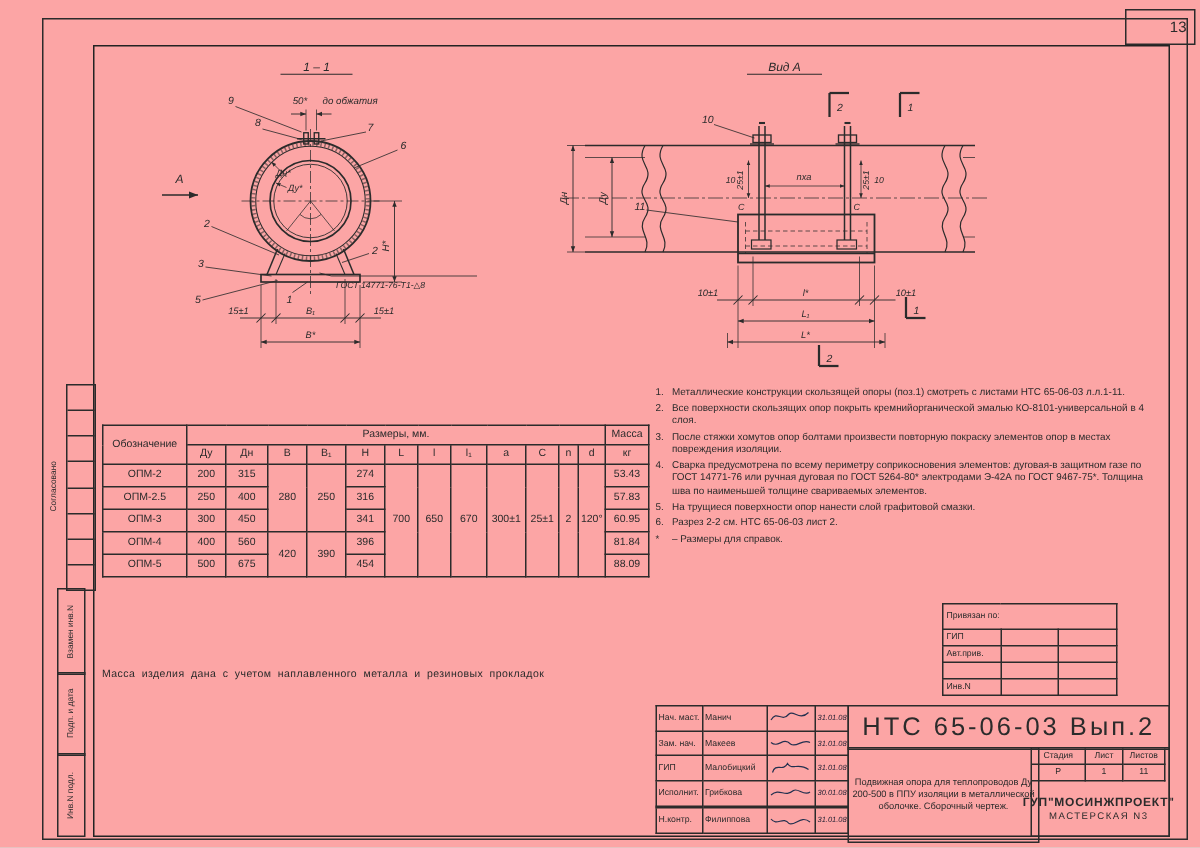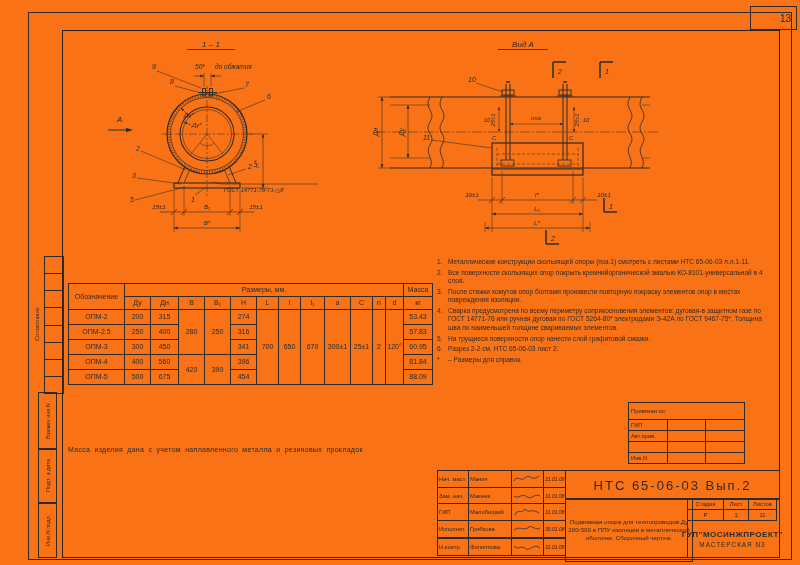--- a/index.html
+++ b/index.html
@@ -1,16 +1,16 @@
 <!DOCTYPE html>
 <html><head>
 <meta charset="utf-8">
 <style>
   html,body{margin:0;padding:0;background:#d8d8d4;}
-  .page{position:relative;width:800px;height:565px;background:#f97316;font-family:"Liberation Sans","DejaVu Sans",sans-serif;color:#2b2b2b;overflow:hidden;}
+  .page{position:relative;width:800px;height:565px;background:#fca5a5;font-family:"Liberation Sans","DejaVu Sans",sans-serif;color:#2b2b2b;overflow:hidden;}
   .abs{position:absolute;}
   .outer-border{left:28px;top:12px;width:762px;height:546px;border:1px solid #2b2b2b;}
   .inner-frame{left:62px;top:30px;width:716px;height:526px;border:1.6px solid #232323;}
   .page-num-box{left:750px;top:6px;width:40px;height:22px;border:1px solid #2b2b2b;display:flex;align-items:center;justify-content:flex-end;padding-right:5px;font-size:10px;}
   .vtext{writing-mode:vertical-rl;transform:rotate(180deg);font-size:5.6px;display:flex;align-items:center;justify-content:center;text-align:center;}
   .stamp-box{border:0.8px solid #2b2b2b;}
   .agreed-grid{left:44px;top:256px;width:18px;height:136px;border:0.8px solid #2b2b2b;display:flex;flex-direction:column;}
   .agreed-grid div{flex:1;border-bottom:0.8px solid #2b2b2b;}
   .agreed-grid div:last-child{border-bottom:none;}
   
@@ -21,21 +21,21 @@
   .notes .nt{display:flex;margin-bottom:2px;}
   .notes .num{width:11px;flex:none;}
   .notes-title{font-size:7.5px;text-align:center;text-decoration:underline;margin-bottom:4px;letter-spacing:1px;}
   
   table.bind{border-collapse:collapse;table-layout:fixed;font-size:5.8px;width:117px;}
   table.bind td{border:0.9px solid #2b2b2b;padding:0 2px;height:10px;text-align:left;}
   
   table.tb{border-collapse:collapse;table-layout:fixed;font-size:5.8px;width:128px;height:86px;}
   table.tb td{border:0.9px solid #2b2b2b;padding:0 1px;overflow:hidden;white-space:nowrap;}
   .tb-date{font-size:5px;font-style:italic;color:#1d1d30;}
-  .doc-number{display:flex;align-items:center;justify-content:center;font-size:13px;letter-spacing:2px;border:0.9px solid #2b2b2b;}
+  .doc-number{display:flex;align-items:center;justify-content:center;font-size:17px;letter-spacing:2px;border:0.9px solid #2b2b2b;}
   .descr{display:flex;align-items:center;justify-content:center;text-align:center;font-size:6.2px;line-height:1.3;border:0.9px solid #2b2b2b;padding:2px;}
   .stage-grid{border:0.9px solid #2b2b2b;display:grid;grid-template-columns:36px 25px 28px;grid-template-rows:11px 11px 1fr;font-size:5.8px;}
   .stage-grid>div{border-right:0.9px solid #2b2b2b;border-bottom:0.9px solid #2b2b2b;display:flex;align-items:center;justify-content:center;}
   .stage-grid .org-cell{grid-column:1/4;border-right:none;border-bottom:none;flex-direction:column;}
   .org-name{font-size:8px;font-weight:bold;letter-spacing:0.5px;}
   .org-shop{font-size:6.4px;letter-spacing:1px;margin-top:2px;}
   .mass-note{font-size:7px;line-height:1.35;letter-spacing:0.3px;word-spacing:2px;}
   svg text{font-family:"Liberation Sans","DejaVu Sans",sans-serif;font-style:italic;fill:#2b2b2b;}
   svg .ln{stroke:#2b2b2b;fill:none;}
 </style>

